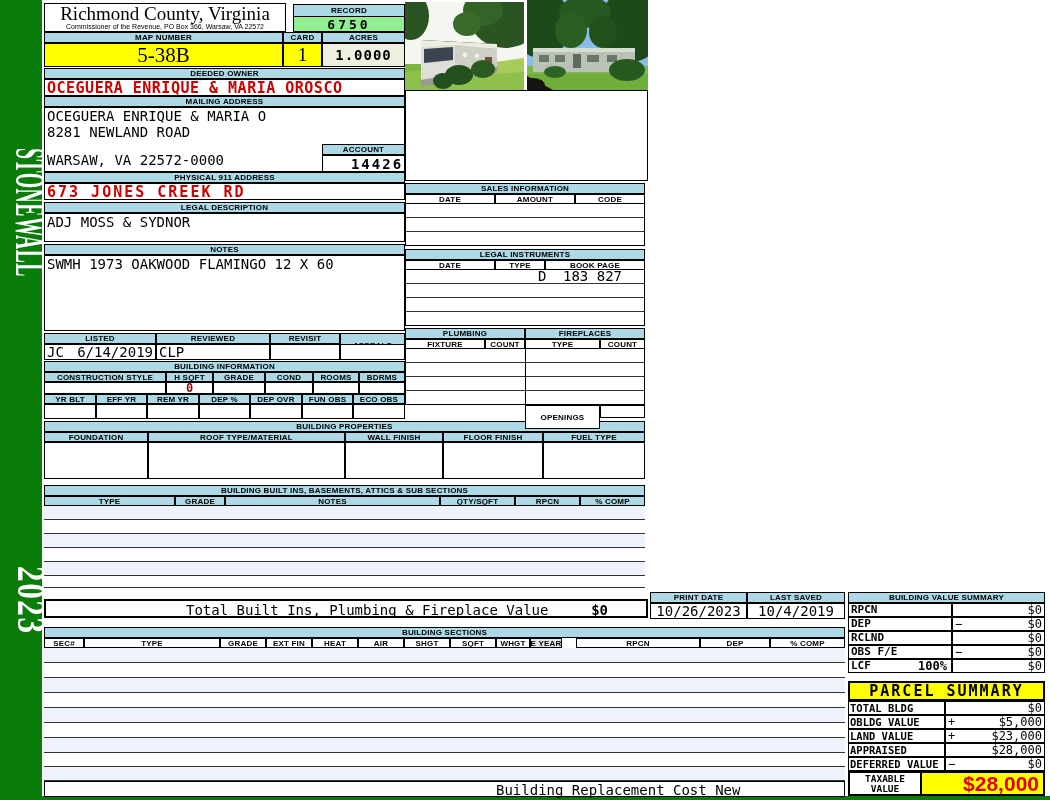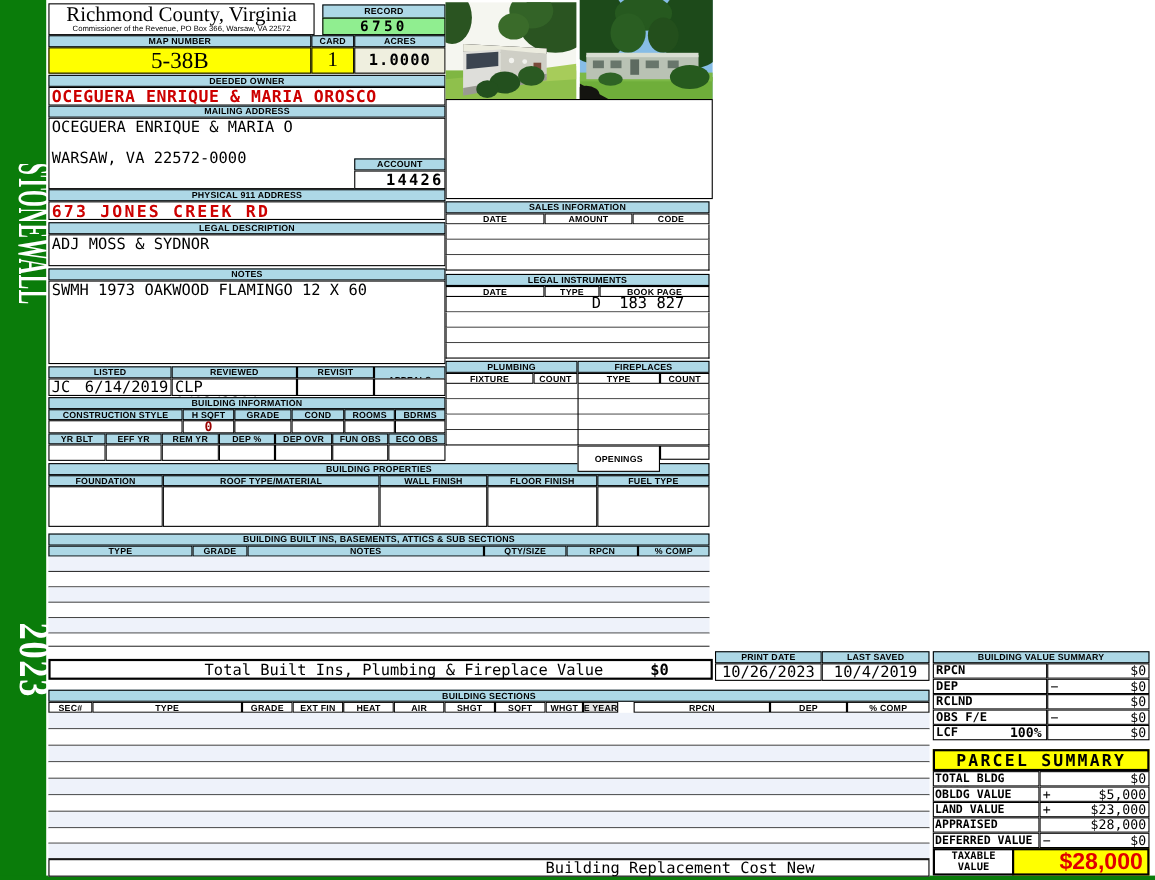--- a/index.html
+++ b/index.html
@@ -41,20 +41,21 @@
 <div class="abs bx cen" style="left:44px;top:43px;width:239px;height:24px;background:#FFFF00;font-family:'Liberation Serif',serif;font-size:21px;">5-38B</div>
 <div class="abs bx cen" style="left:283px;top:43px;width:39px;height:24px;background:#FFFF00;font-family:'Liberation Serif',serif;font-size:19px;">1</div>
 <div class="abs bx cen mono" style="left:322px;top:43px;width:83px;height:24px;background:#EFEFDF;font-size:14px;font-weight:bold;letter-spacing:1px;">1.0000</div>
 
 <div class="abs hd" style="left:44px;top:68px;width:361px;height:11px;">DEEDED OWNER</div>
 <div class="abs bx mono redtxt" style="left:44px;top:79px;width:361px;height:17px;font-size:15px;line-height:16px;padding-left:2px;letter-spacing:.5px;">OCEGUERA ENRIQUE &amp; MARIA OROSCO</div>
 
 <div class="abs hd" style="left:44px;top:96px;width:361px;height:11px;">MAILING ADDRESS</div>
 <div class="abs bx" style="left:44px;top:107px;width:361px;height:65px;">
   <div class="mono" style="font-size:14px;line-height:16px;padding-left:2px;">OCEGUERA ENRIQUE &amp; MARIA O</div>
+  <div class="mono" style="font-size:14px;line-height:16px;padding-left:2px;">8281 NEWLAND ROAD</div>
   <div class="mono" style="font-size:14px;line-height:16px;padding-left:2px;margin-top:12px;">WARSAW, VA 22572-0000</div>
 </div>
 <div class="abs hd" style="left:322px;top:144px;width:83px;height:11px;">ACCOUNT</div>
 <div class="abs bx cen mono" style="left:322px;top:155px;width:83px;height:17px;font-size:14px;font-weight:bold;letter-spacing:2px;padding-left:27px;">14426</div>
 
 <div class="abs hd" style="left:44px;top:172px;width:361px;height:11px;">PHYSICAL 911 ADDRESS</div>
 <div class="abs bx mono redtxt" style="left:44px;top:183px;width:361px;height:17px;font-size:15px;line-height:16px;padding-left:2px;letter-spacing:2px;">673 JONES CREEK RD</div>
 
 <div class="abs hd" style="left:44px;top:202px;width:361px;height:11px;">LEGAL DESCRIPTION</div>
 <div class="abs bx mono" style="left:44px;top:213px;width:361px;height:29px;font-size:14px;line-height:16px;padding-left:2px;">ADJ MOSS &amp; SYDNOR</div>
@@ -114,21 +115,21 @@
 <div class="abs bx" style="left:44px;top:442px;width:104px;height:37px;"></div>
 <div class="abs bx" style="left:148px;top:442px;width:197px;height:37px;"></div>
 <div class="abs bx" style="left:345px;top:442px;width:98px;height:37px;"></div>
 <div class="abs bx" style="left:443px;top:442px;width:100px;height:37px;"></div>
 <div class="abs bx" style="left:543px;top:442px;width:102px;height:37px;"></div>
 
 <div class="abs hd" style="left:44px;top:485px;width:601px;height:11px;">BUILDING BUILT INS, BASEMENTS, ATTICS &amp; SUB SECTIONS</div>
 <div class="abs hd" style="left:44px;top:496px;width:131px;height:10px;">TYPE</div>
 <div class="abs hd" style="left:175px;top:496px;width:50px;height:10px;">GRADE</div>
 <div class="abs hd" style="left:225px;top:496px;width:215px;height:10px;">NOTES</div>
-<div class="abs hd" style="left:440px;top:496px;width:75px;height:10px;">QTY/SIZE</div>
+<div class="abs hd" style="left:440px;top:496px;width:75px;height:10px;">QTY/SQFT</div>
 <div class="abs hd" style="left:515px;top:496px;width:65px;height:10px;">RPCN</div>
 <div class="abs hd" style="left:580px;top:496px;width:65px;height:10px;">% COMP</div>
 <div class="abs rowline altA" style="left:44px;top:506px;width:601px;height:14px;"></div>
 <div class="abs rowline altB" style="left:44px;top:520px;width:601px;height:14px;"></div>
 <div class="abs rowline altA" style="left:44px;top:534px;width:601px;height:14px;"></div>
 <div class="abs rowline altB" style="left:44px;top:548px;width:601px;height:14px;"></div>
 <div class="abs rowline altA" style="left:44px;top:562px;width:601px;height:14px;"></div>
 <div class="abs rowline altB" style="left:44px;top:576px;width:601px;height:12px;"></div>
 
 <div class="abs bx2 mono" style="left:44px;top:599px;width:604px;height:19px;font-size:14px;">

